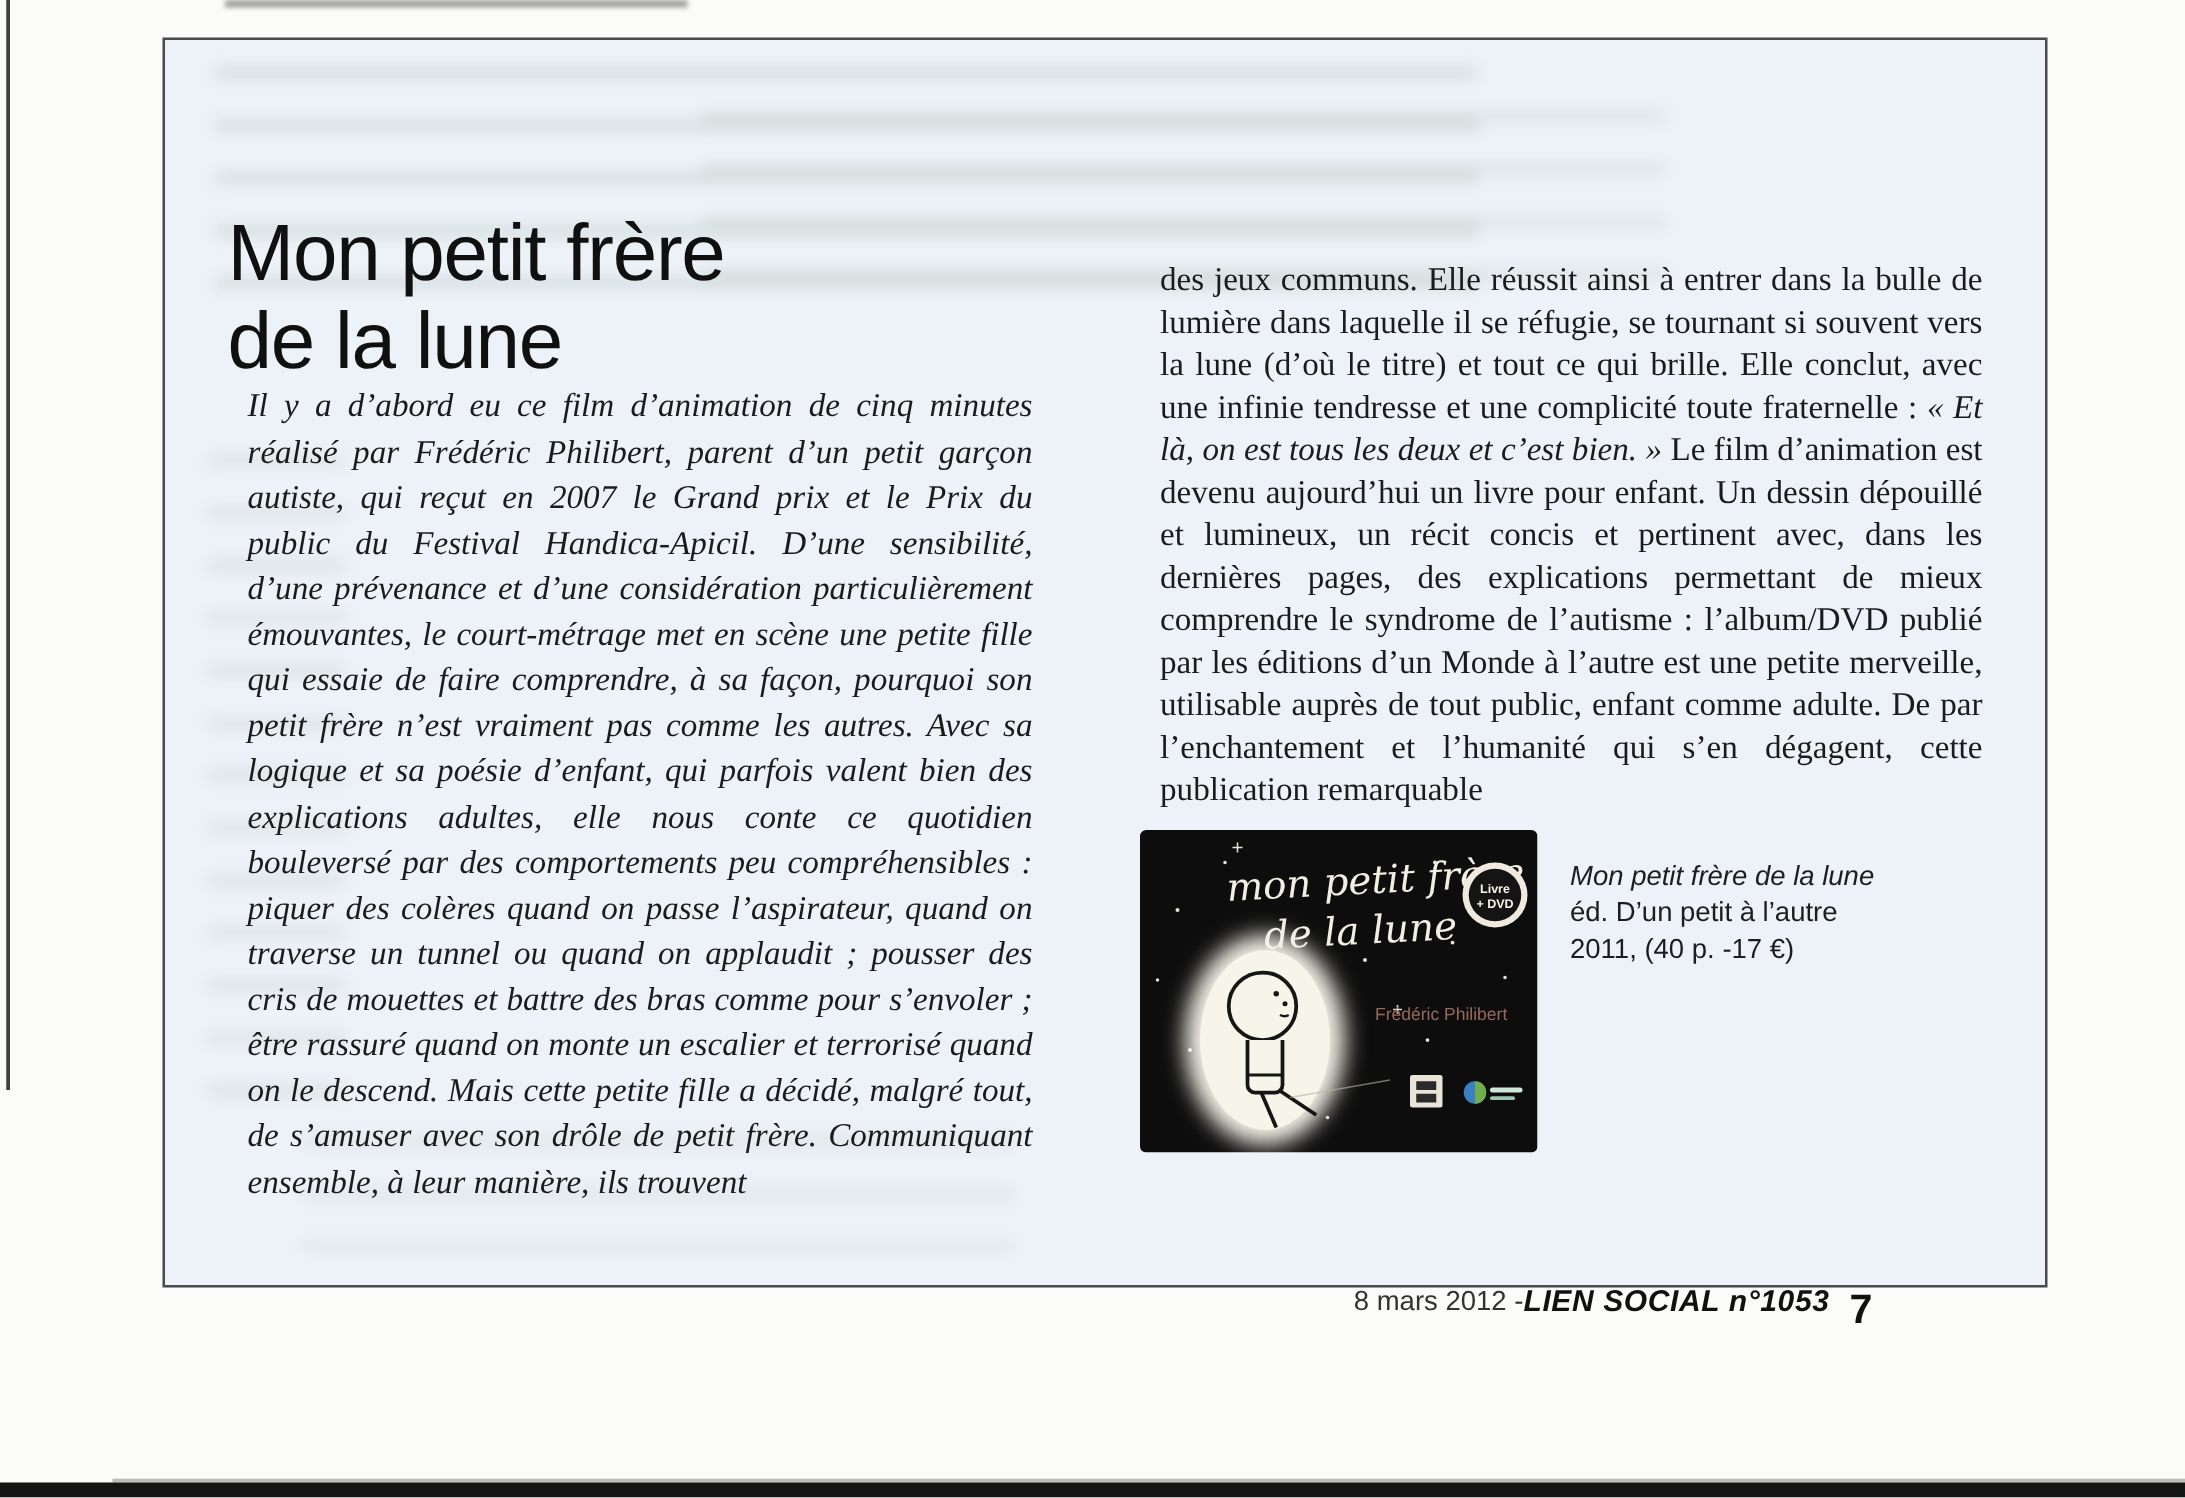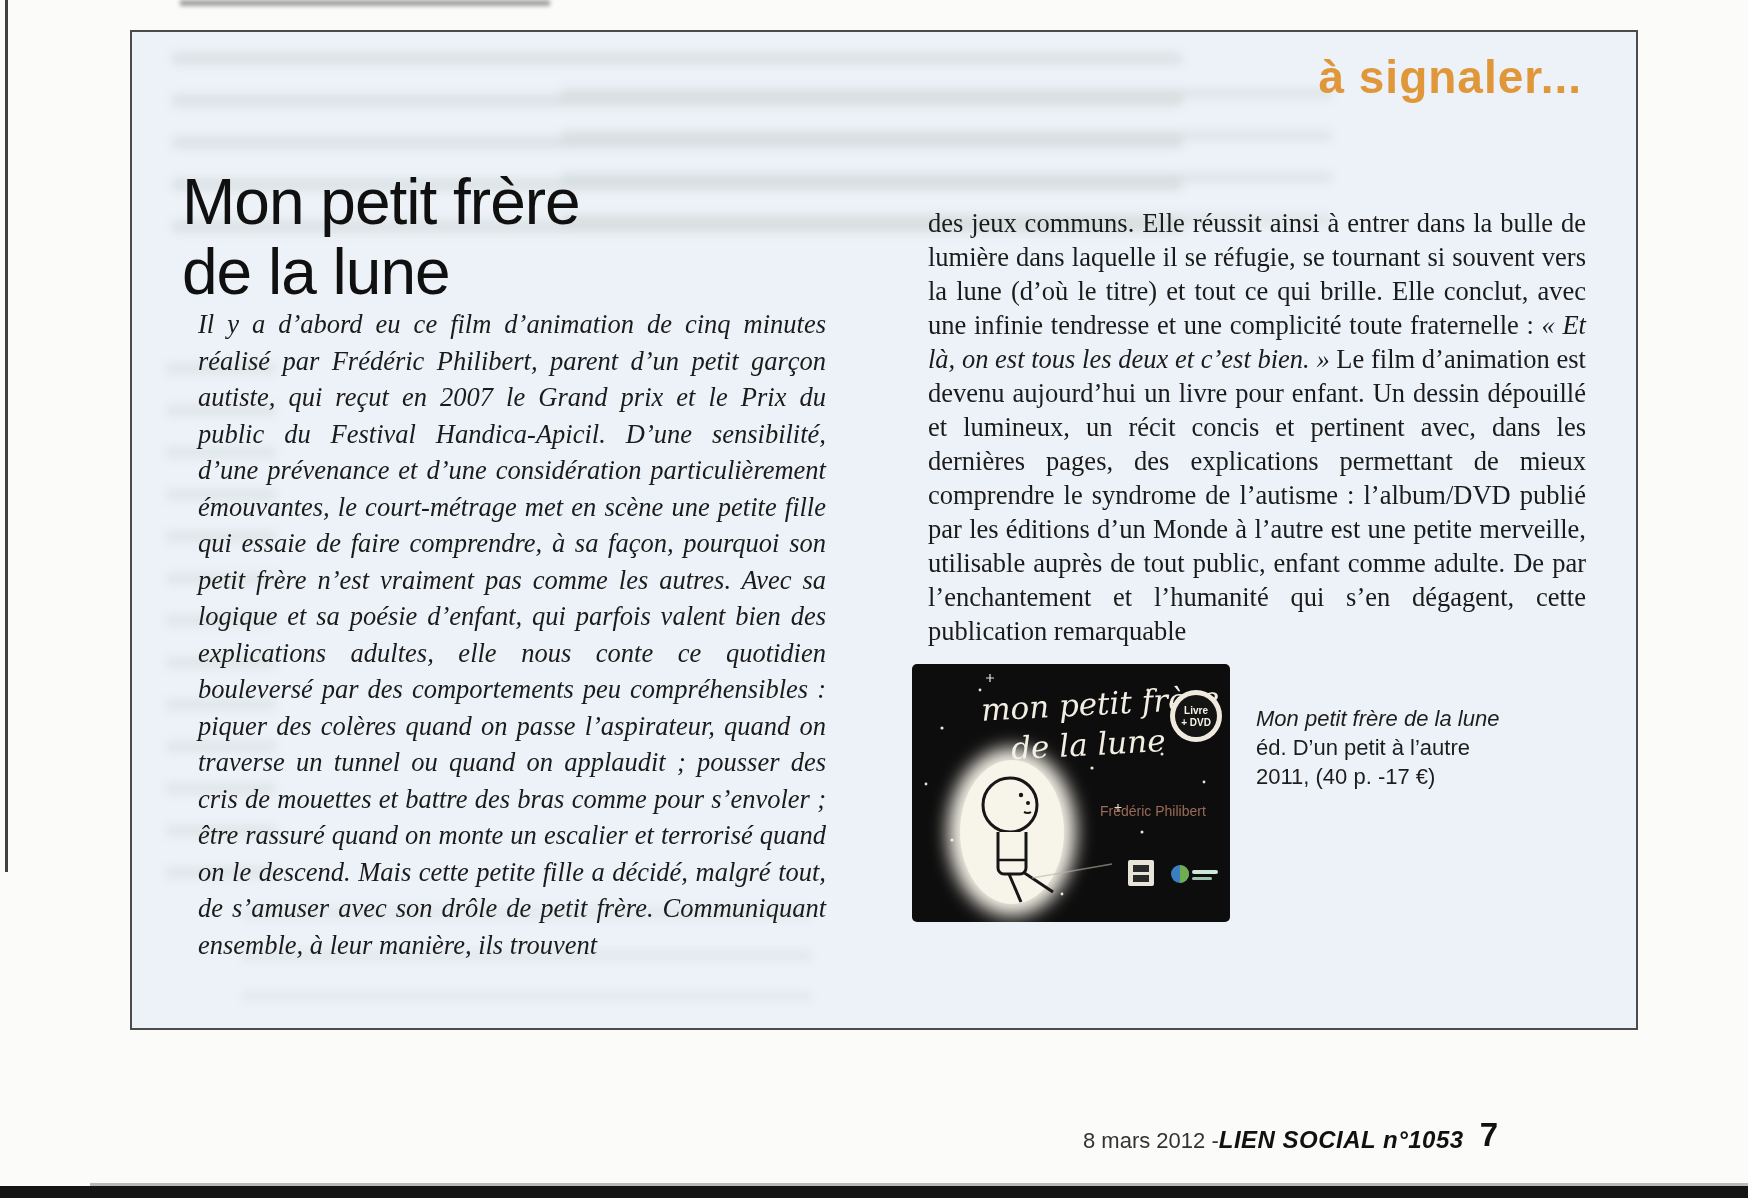--- a/index.html
+++ b/index.html
@@ -51,46 +51,45 @@
   }
   .rc-top{font-size:26.5px;line-height:34px;}
   .rc-top em{font-style:italic;}
 
   .media-row{display:flex;gap:26px;margin-top:12px;}
   .book-cover{flex:none;width:318px;height:258px;}
   .beside{flex:1;min-width:0;padding-top:2px;}
   .wrap-text{font-size:26.5px;line-height:37px;}
 
   .caption{
-    margin-top:38px;color:#1d1d1d;
+    margin-top:20px;color:#1d1d1d;
     font-size:22px;line-height:29px;
   }
   .caption .cap-title{font-style:italic;}
 
   .footer{
-    position:absolute;top:1116px;right:250px;
-    display:flex;align-items:flex-end;color:#222;
+    position:absolute;top:1028px;right:250px;
+    display:flex;align-items:flex-start;color:#222;
   }
   .footer .date{font-size:22px;color:#333;}
   .footer .mag{font-size:24px;font-weight:bold;color:#111;letter-spacing:.5px;font-style:italic;}
   .footer .pagenum{font-size:33px;font-weight:bold;color:#111;margin-left:16px;}
 </style>
 </head>
 <body>
 
 <div class="edge-line"></div>
 <div class="top-smudge"></div>
 
 <div class="article-box">
   <div class="ghost ghost-a"></div>
   <div class="ghost ghost-b"></div>
   <div class="ghost ghost-c"></div>
   <div class="ghost ghost-d"></div>
 
-  <div class="signal-header">à signaler...</div>
 
   <h1 class="title">
     <span>Mon petit frère</span>
     <span>de la lune</span>
   </h1>
 
   <p class="body-text col-left">Il y a d’abord eu ce film d’animation de cinq minutes réalisé par Frédéric Philibert, parent d’un petit garçon autiste, qui reçut en 2007 le Grand prix et le Prix du public du Festival Handica-Apicil. D’une sensibilité, d’une prévenance et d’une considération particulièrement émouvantes, le court-métrage met en scène une petite fille qui essaie de faire comprendre, à sa façon, pourquoi son petit frère n’est vraiment pas comme les autres. Avec sa logique et sa poésie d’enfant, qui parfois valent bien des explications adultes, elle nous conte ce quotidien bouleversé par des comportements peu compréhensibles : piquer des colères quand on passe l’aspirateur, quand on traverse un tunnel ou quand on applaudit ; pousser des cris de mouettes et battre des bras comme pour s’envoler ; être rassuré quand on monte un escalier et terrorisé quand on le descend. Mais cette petite fille a décidé, malgré tout, de s’amuser avec son drôle de petit frère. Communiquant ensemble, à leur manière, ils trouvent</p>
 
   <div class="col-right">
     <p class="body-text rc-top"><span>des jeux communs. Elle réussit ainsi à entrer dans la bulle de lumière dans laquelle il se réfugie, se tournant si souvent vers la lune (d’où le titre) et tout ce qui brille. Elle conclut, avec une infinie tendresse et une complicité toute fraternelle : </span><em>« Et là, on est tous les deux et c’est bien. » </em><span>Le film d’animation est devenu aujourd’hui un livre pour enfant. Un dessin dépouillé et lumineux, un récit concis et pertinent avec, dans les dernières pages, des explications permettant de mieux comprendre le syndrome de l’autisme : l’album/DVD publié par les éditions d’un Monde à l’autre est une petite merveille, utilisable auprès de tout public, enfant comme adulte. De par l’enchantement et l’humanité qui s’en dégagent, cette publication remarquable</span></p>

